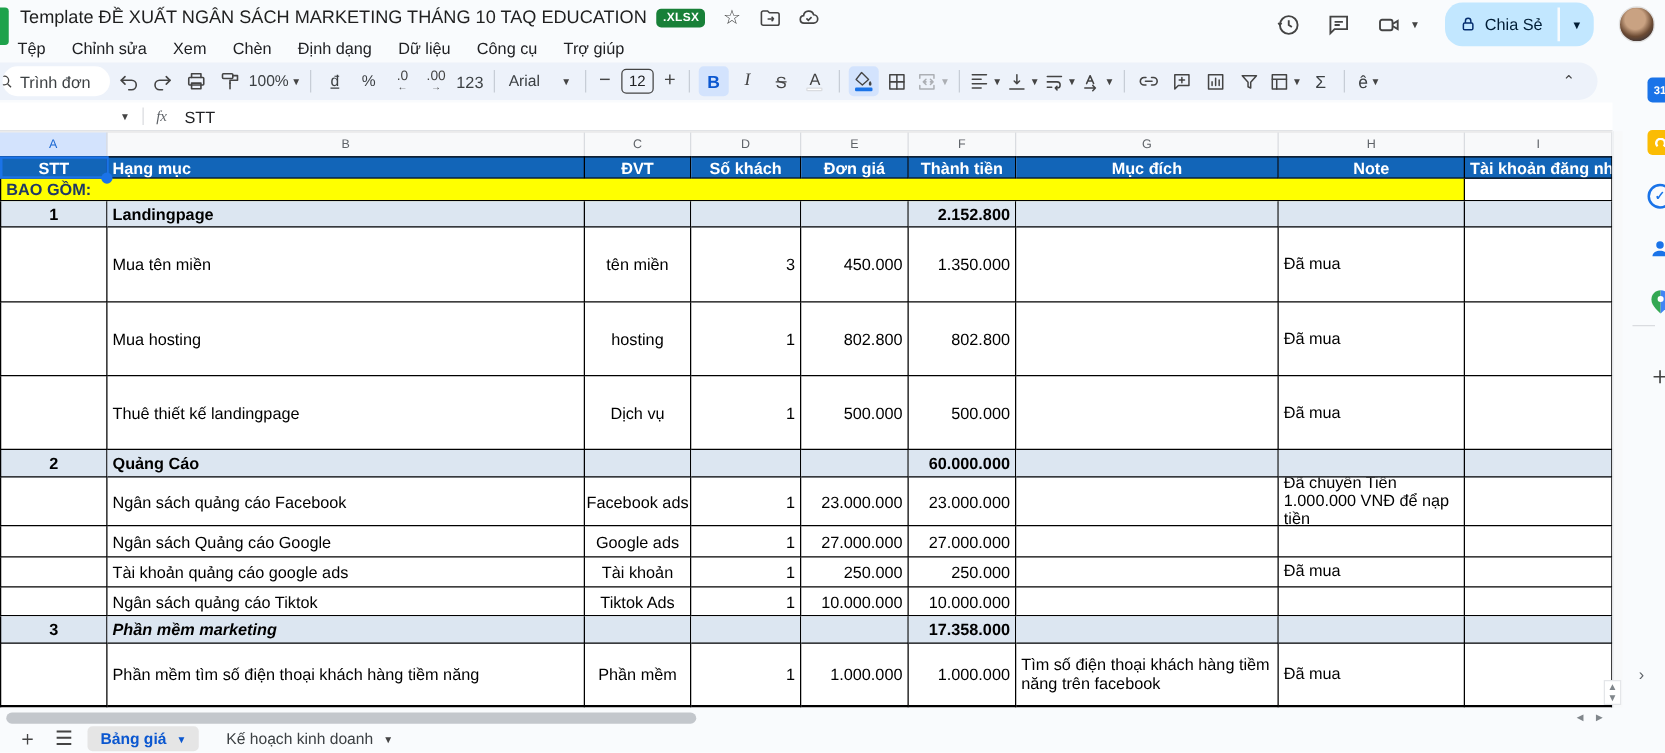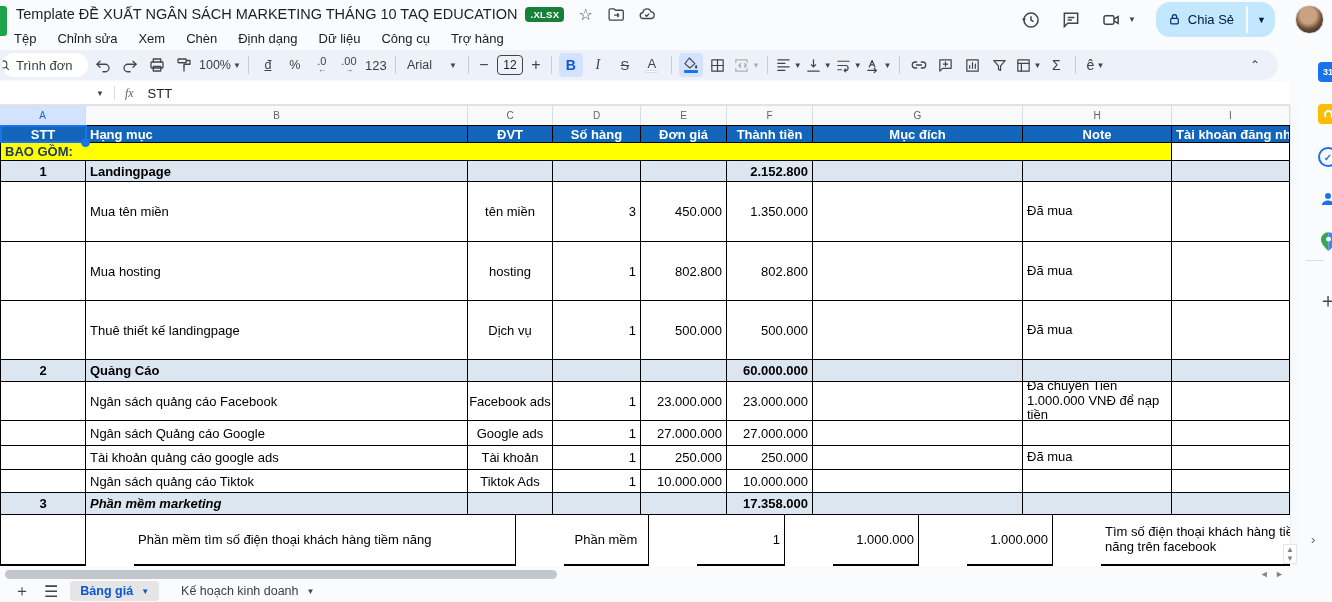--- a/index.html
+++ b/index.html
@@ -165,21 +165,21 @@
   </div>
 
   <div class="menubar">
     <span class="menu-item">Tệp</span>
     <span class="menu-item">Chỉnh sửa</span>
     <span class="menu-item">Xem</span>
     <span class="menu-item">Chèn</span>
     <span class="menu-item">Định dạng</span>
     <span class="menu-item">Dữ liệu</span>
     <span class="menu-item">Công cụ</span>
-    <span class="menu-item">Trợ hàng</span>
+    <span class="menu-item">Trợ giúp</span>
   </div>
 
   <div class="toolbar">
     <div class="search-pill">
       <svg width="13" height="13" viewBox="0 0 24 24" fill="none" stroke="#444" stroke-width="2" style="margin-left:-6px">
           <circle cx="10" cy="10" r="6.5"></circle>
           <path d="m15 15 5 5"></path>
         </svg>
       <span>Trình đơn</span>
     </div>
@@ -367,21 +367,21 @@
         <div class="colcell" style="width: 86px;">F</div>
         <div class="colcell" style="width: 210px;">G</div>
         <div class="colcell" style="width: 149px;">H</div>
         <div class="colcell" style="width: 118px;">I</div>
       </div>
     <div id="rows">
         <div class="row header" style="height: 18px;">
           <div class="cell first" style="width: 86px; justify-content: center;">STT</div>
           <div class="cell" style="width: 382px; justify-content: flex-start;">Hạng mục</div>
           <div class="cell" style="width: 85px; justify-content: center;">ĐVT</div>
-          <div class="cell" style="width: 88px; justify-content: center;">Số hàng</div>
+          <div class="cell" style="width: 88px; justify-content: center;">Số khách</div>
           <div class="cell" style="width: 86px; justify-content: center;">Đơn giá</div>
           <div class="cell" style="width: 86px; justify-content: center;">Thành tiền</div>
           <div class="cell" style="width: 210px; justify-content: center;">Mục đích</div>
           <div class="cell" style="width: 149px; justify-content: center;">Note</div>
           <div class="cell" style="width: 118px; justify-content: flex-start;">Tài khoản đăng nhập</div>
         </div>
         <div class="row yellow" style="height: 18px;">
           <div class="cell first ycell" style="width: 1172px; justify-content: flex-start;">BAO GỒM:</div>
           <div class="cell" style="width: 118px; justify-content: flex-start;"></div>
         </div>
@@ -488,21 +488,21 @@
           <div class="cell first bold" style="width: 86px; justify-content: center;">3</div>
           <div class="cell bold" style="width: 382px; justify-content: flex-start; font-style: italic;">Phần mềm marketing</div>
           <div class="cell" style="width: 85px; justify-content: center;"></div>
           <div class="cell" style="width: 88px; justify-content: flex-end;"></div>
           <div class="cell" style="width: 86px; justify-content: flex-end;"></div>
           <div class="cell bold" style="width: 86px; justify-content: flex-end;">17.358.000</div>
           <div class="cell" style="width: 210px; justify-content: flex-start;"></div>
           <div class="cell" style="width: 149px; justify-content: flex-start;"></div>
           <div class="cell" style="width: 118px; justify-content: flex-start;"></div>
         </div>
-        <div class="row normal" style="height: 51px; gap: 48px;">
+        <div class="row normal" style="height: 51px;">
           <div class="cell first" style="width: 86px; justify-content: center;"></div>
           <div class="cell" style="width: 382px; justify-content: flex-start;">Phần mềm tìm số điện thoại khách hàng tiềm năng</div>
           <div class="cell" style="width: 85px; justify-content: center;">Phần mềm</div>
           <div class="cell" style="width: 88px; justify-content: flex-end;">1</div>
           <div class="cell" style="width: 86px; justify-content: flex-end;">1.000.000</div>
           <div class="cell" style="width: 86px; justify-content: flex-end;">1.000.000</div>
           <div class="cell wrap" style="width: 210px; justify-content: flex-start;">Tìm số điện thoại khách hàng tiềm năng trên facebook</div>
           <div class="cell wrap" style="width: 149px; justify-content: flex-start;">Đã mua</div>
           <div class="cell" style="width: 118px; justify-content: flex-start;"></div>
         </div>

